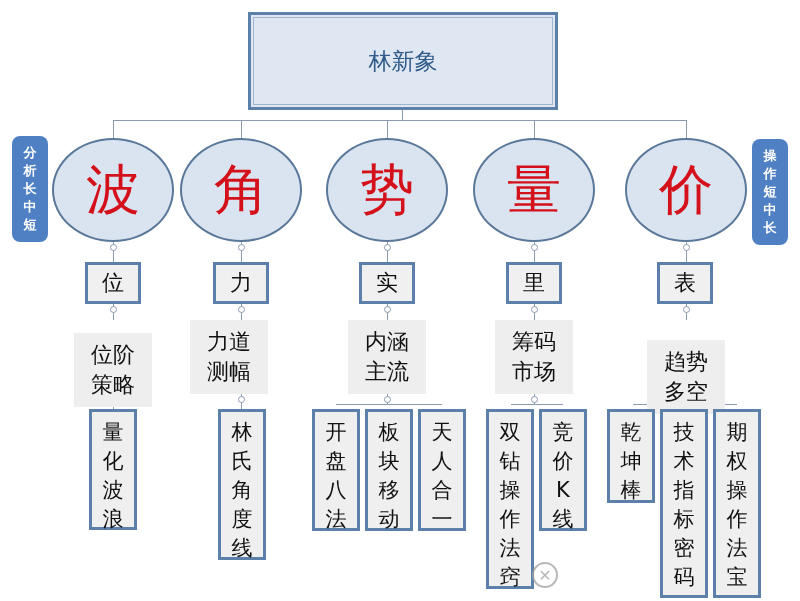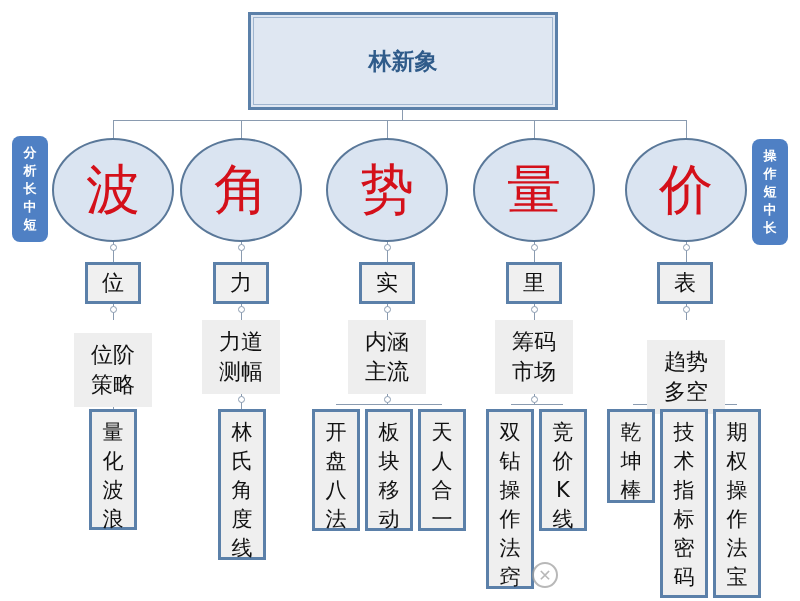--- a/index.html
+++ b/index.html
@@ -1,18 +1,18 @@
 <!DOCTYPE html>
 <html><head>
 <meta charset="utf-8">
 <style>
   html,body{margin:0;padding:0;background:#ffffff;}
   body{width:800px;height:601px;position:relative;overflow:hidden;font-family:"DejaVu Sans","Liberation Sans",sans-serif;}
   .abs{position:absolute;box-sizing:border-box;}
-  .title-box{left:248px;top:12px;width:310px;height:98px;background:#dfe7f2;border:3px solid #5b80a9;outline:1px solid #9fb5cf;outline-offset:-6px;display:flex;flex-direction:column;align-items:center;justify-content:center;color:#2f5b8a;font-weight:bold;}
+  .title-box{left:248px;top:12px;width:310px;height:98px;background:#dfe7f2;border:3px solid #5b80a9;outline:1px solid #9fb5cf;outline-offset:-6px;display:flex;flex-direction:column;align-items:center;justify-content:center;color:#2f5b8a;font-weight:normal;}
   .title-box .l1{font-size:23px;line-height:32px;}
   .title-box .l2{font-size:23px;line-height:32px;letter-spacing:0px;}
   .line{position:absolute;background:#8a9bb0;}
   .ellipse{width:122px;height:104px;border-radius:50%;background:#dae4f1;border:2px solid #5a7899;display:flex;align-items:center;justify-content:center;color:#d4101a;font-size:54px;font-family:"DejaVu Sans",sans-serif;}
   .badge{width:36px;height:106px;background:#4f80c4;border-radius:8px;color:#ffffff;font-weight:bold;font-size:13px;display:flex;flex-direction:column;align-items:center;justify-content:center;line-height:18px;}
   .box2{width:56px;height:42px;background:#f0f0f0;border:3px solid #5b80a9;display:flex;align-items:center;justify-content:center;font-size:22px;color:#111;}
   .box3{width:78px;height:74px;background:#eeeeee;display:flex;flex-direction:column;align-items:center;justify-content:center;font-size:22px;line-height:30px;color:#111;}
   .vbox{width:48px;background:#efefef;border:3px solid #5b80a9;display:flex;flex-direction:column;align-items:center;padding-top:6px;font-size:21px;line-height:29px;color:#111;}
   .knob{position:absolute;width:7px;height:7px;border-radius:50%;border:1px solid #8a9bb0;background:#fff;box-sizing:border-box;}
   .watermark{left:532px;top:562px;color:rgba(160,160,160,0.75);font-size:24px;display:flex;align-items:center;gap:6px;white-space:nowrap;}
@@ -114,21 +114,21 @@
     <span>里</span>
   </div>
 <div class="abs box2" style="left:657px;top:262px;">
     <span>表</span>
   </div>
 
 <div class="abs box3" style="left:74px;top:320px;margin-top:13px;">
     <span>位阶</span>
     <span>策略</span>
   </div>
-<div class="abs box3" style="left:202px;top:320px;">
+<div class="abs box3" style="left:190px;top:320px;">
     <span>力道</span>
     <span>测幅</span>
   </div>
 <div class="abs box3" style="left:348px;top:320px;">
     <span>内涵</span>
     <span>主流</span>
   </div>
 <div class="abs box3" style="left:495px;top:320px;">
     <span>筹码</span>
     <span>市场</span>

